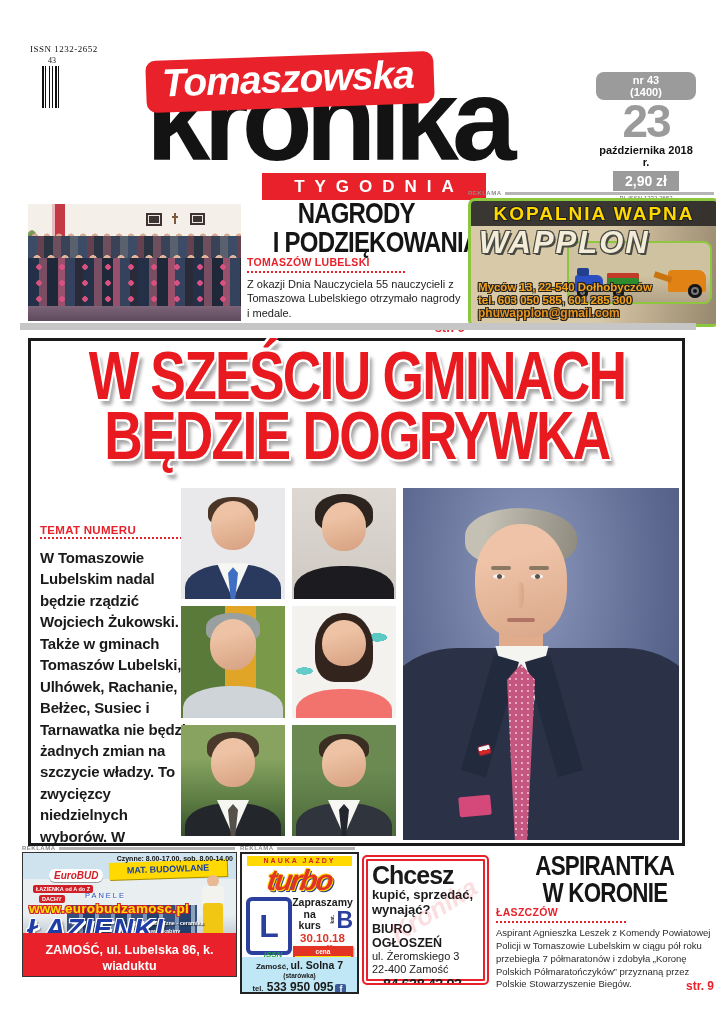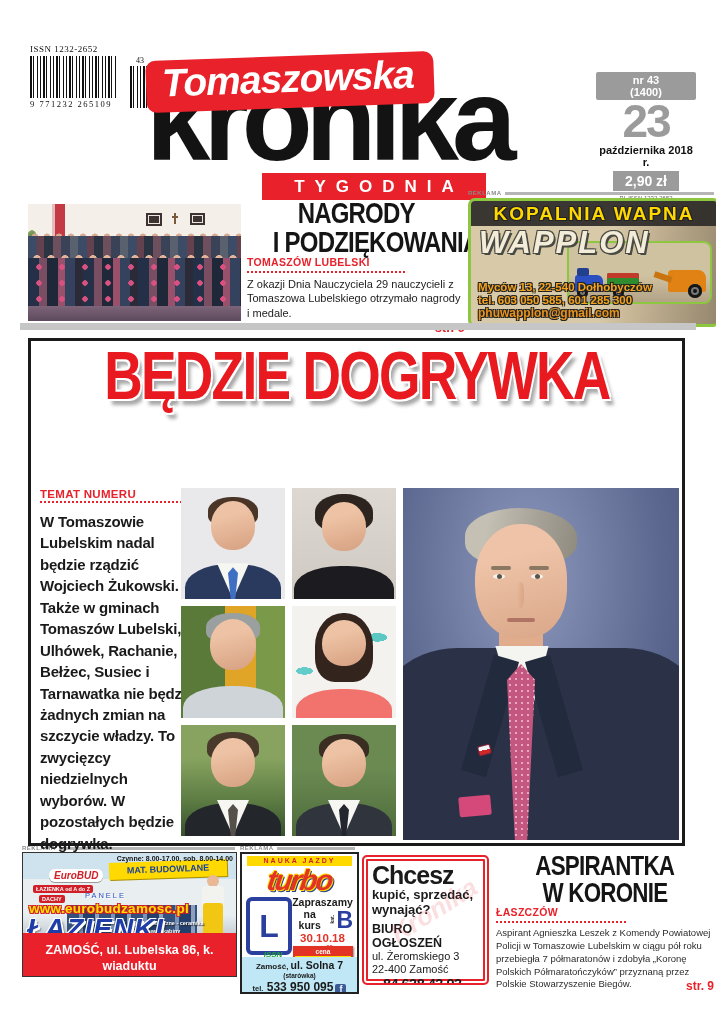--- a/index.html
+++ b/index.html
@@ -20,21 +20,21 @@
 
   
   .script-banner{left:146px;top:56px;background:#e8212a;color:#fff;font-style:italic;font-weight:bold;
        font-size:39px;padding:1px 20px 7px 16px;border-radius:10px;transform:rotate(-2deg);letter-spacing:-1px;}
   .kronika{left:146px;top:62px;font-size:116px;font-weight:bold;color:#131313;letter-spacing:-7px;line-height:1;}
   .tygodnia{left:246px;top:173px;width:224px;height:27px;background:#e8212a;color:#fff;font-weight:bold;
        font-size:17px;line-height:27px;text-align:center;letter-spacing:10px;text-indent:10px;margin-left:16px;}
 
   
   .issue{left:596px;top:72px;width:100px;text-align:center;}
-  .nr-box{display:inline-block;background:#9b9b9b;color:#fff;font-weight:bold;font-size:11px;padding:2px 21px;border-radius:2px;}
+  .nr-box{display:inline-block;background:#9b9b9b;color:#fff;font-weight:bold;font-size:11px;padding:2px 21px;border-radius:8px;}
   .day{font-size:46px;font-weight:bold;color:#9b9b9b;line-height:.95;letter-spacing:-2px;}
   .date{font-size:11px;font-weight:bold;color:#111;}
   .price-box{display:inline-block;background:#9b9b9b;color:#fff;font-weight:bold;font-size:14px;padding:2px 12px;margin-top:3px;}
   .small-lines{font-size:6px;color:#666;line-height:1.5;margin-top:3px;}
 
   
   .reklama{display:flex;align-items:center;gap:3px;}
   .reklama .lbl{font-size:6px;font-weight:bold;color:#8a8a8a;letter-spacing:.5px;}
   .reklama .line{flex:1;height:3px;background:#b5b5b5;}
   .rk1{left:468px;top:190px;width:246px;}
@@ -95,21 +95,21 @@
 
   .divider{left:20px;top:323px;width:676px;height:7px;background:#c6c6c6;}
 
   
   .main-box{left:28px;top:338px;width:651px;height:502px;border:3px solid #1b1b1b;background:#fff;}
   .main-headline{text-align:center;padding-top:5px;color:#e8191f;font-weight:bold;font-size:62px;line-height:.96;}
   .main-headline .hl{display:block;}
   .main-headline .cond2{display:inline-block;transform:scale(.86,1.1);transform-origin:center;letter-spacing:-2px;white-space:nowrap;
      text-shadow:2px 2px 0 #fff,-2px -2px 0 #fff,2px -2px 0 #fff,-2px 2px 0 #fff,5px 5px 4px rgba(0,0,0,.35);}
   .left-col{position:absolute;left:9px;top:147px;width:154px;bottom:6px;display:flex;flex-direction:column;}
-  .temat-kicker{font-size:11.5px;}
+  .temat-kicker{font-size:11.5px;margin-top:36px;}
   .temat-body{margin-top:4px;font-size:15px;font-weight:bold;color:#1a1a1a;line-height:1.43;letter-spacing:-.2px;}
   .temat-ref{font-size:18px;margin-top:auto;}
 
   .photo-grid{position:absolute;left:150px;top:147px;width:215px;bottom:7px;display:grid;
      grid-template-columns:1fr 1fr;grid-template-rows:1fr 1fr 1fr;gap:7px;}
   .portrait{position:relative;overflow:hidden;}
   .portrait .hr{position:absolute;border-radius:48% 48% 34% 34%;}
   .portrait .hd{position:absolute;border-radius:50% 50% 46% 46%;}
   .portrait .sh{position:absolute;border-radius:46% 46% 0 0;}
   .portrait .shirt{position:absolute;bottom:0;left:50%;transform:translateX(-50%);width:32px;height:36px;
@@ -245,24 +245,20 @@
   .bs-ref{font-size:12px;margin-top:-12px;}
 </style>
 </head>
 <body>
 
 <div class="page">
 
   <div class="abs barcode-block">
     <div class="issn">ISSN 1232-2652</div>
     <div class="bc-row">
-      <div>
-        <div class="bc bars-main"></div>
-        <div class="bc-digits">9 771232 265109</div>
-      </div>
       <div class="bc-extra-wrap">
         <div class="bc-extra-num">43</div>
         <div class="bc bars-extra"></div>
       </div>
     </div>
   </div>
 
   <div class="abs kronika">kronika</div>
   <div class="abs script-banner">Tomaszowska</div>
   <div class="abs tygodnia">TYGODNIA</div>
@@ -305,21 +301,21 @@
     <div class="gp-floor"></div>
   </div>
 
   <div class="abs top-story">
     <div class="ts-headline">
       <span class="cond">NAGRODY</span><br>
       <span class="cond">I PODZIĘKOWANIA</span>
     </div>
     <div class="kicker">TOMASZÓW LUBELSKI</div>
     <div class="dotline" style="width:158px;"></div>
-    <div class="ts-body">Z okazji Dnia Nauczyciela 29 nauczycieli z Tomaszowa Lubelskiego otrzymało nagrody i medale.</div>
+    <div class="ts-body">Z okazji Dnia Nauczyciela 55 nauczycieli z Tomaszowa Lubelskiego otrzymało nagrody i medale.</div>
     <div class="pref ts-ref">str. 9</div>
   </div>
 
   <div class="abs wapplon">
     <div class="wp-photo">
       <div class="wp-tractor"></div>
       <div class="wp-spreader"></div>
       <div class="wp-loader"></div>
       <div class="wp-wheel w1"></div>
       <div class="wp-wheel w2"></div>
@@ -332,20 +328,21 @@
       <div class="wp-c1">Myców 13, 22-540 Dołhobyczów</div>
       <div class="wp-c2">tel. 603 050 585, 601 285 300</div>
       <div class="wp-c3">phuwapplon@gmail.com</div>
     </div>
   </div>
 
   <div class="abs divider"></div>
 
   <div class="abs main-box">
     <div class="main-headline">
+      <span class="hl"><span class="cond2">W SZEŚCIU GMINACH</span></span>
       <span class="hl"><span class="cond2">BĘDZIE DOGRYWKA</span></span>
     </div>
 
     <div class="left-col">
       <div class="kicker temat-kicker">TEMAT NUMERU</div>
       <div class="dotline"></div>
       <div class="temat-body">W Tomaszowie Lubelskim nadal będzie rządzić Wojciech Żukowski. Także w gminach Tomaszów Lubelski, Ulhówek, Rachanie, Bełżec, Susiec i Tarnawatka nie będzie żadnych zmian na szczycie władzy. To zwycięzcy niedzielnych wyborów. W pozostałych będzie dogrywka.</div>
       <div class="pref temat-ref">str. 15</div>
     </div>
 

